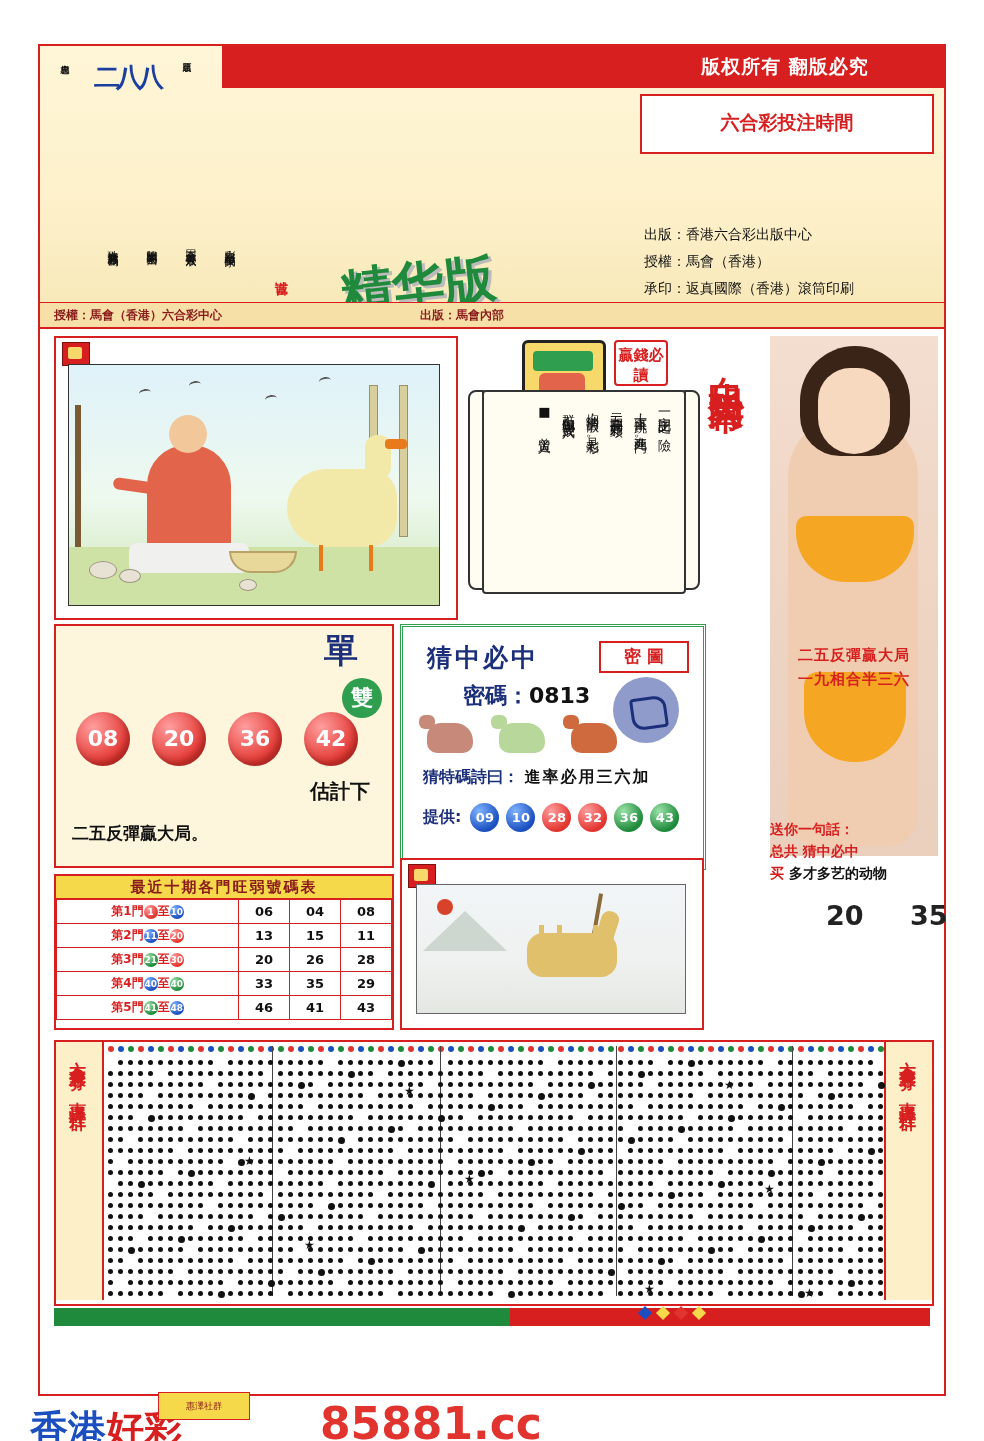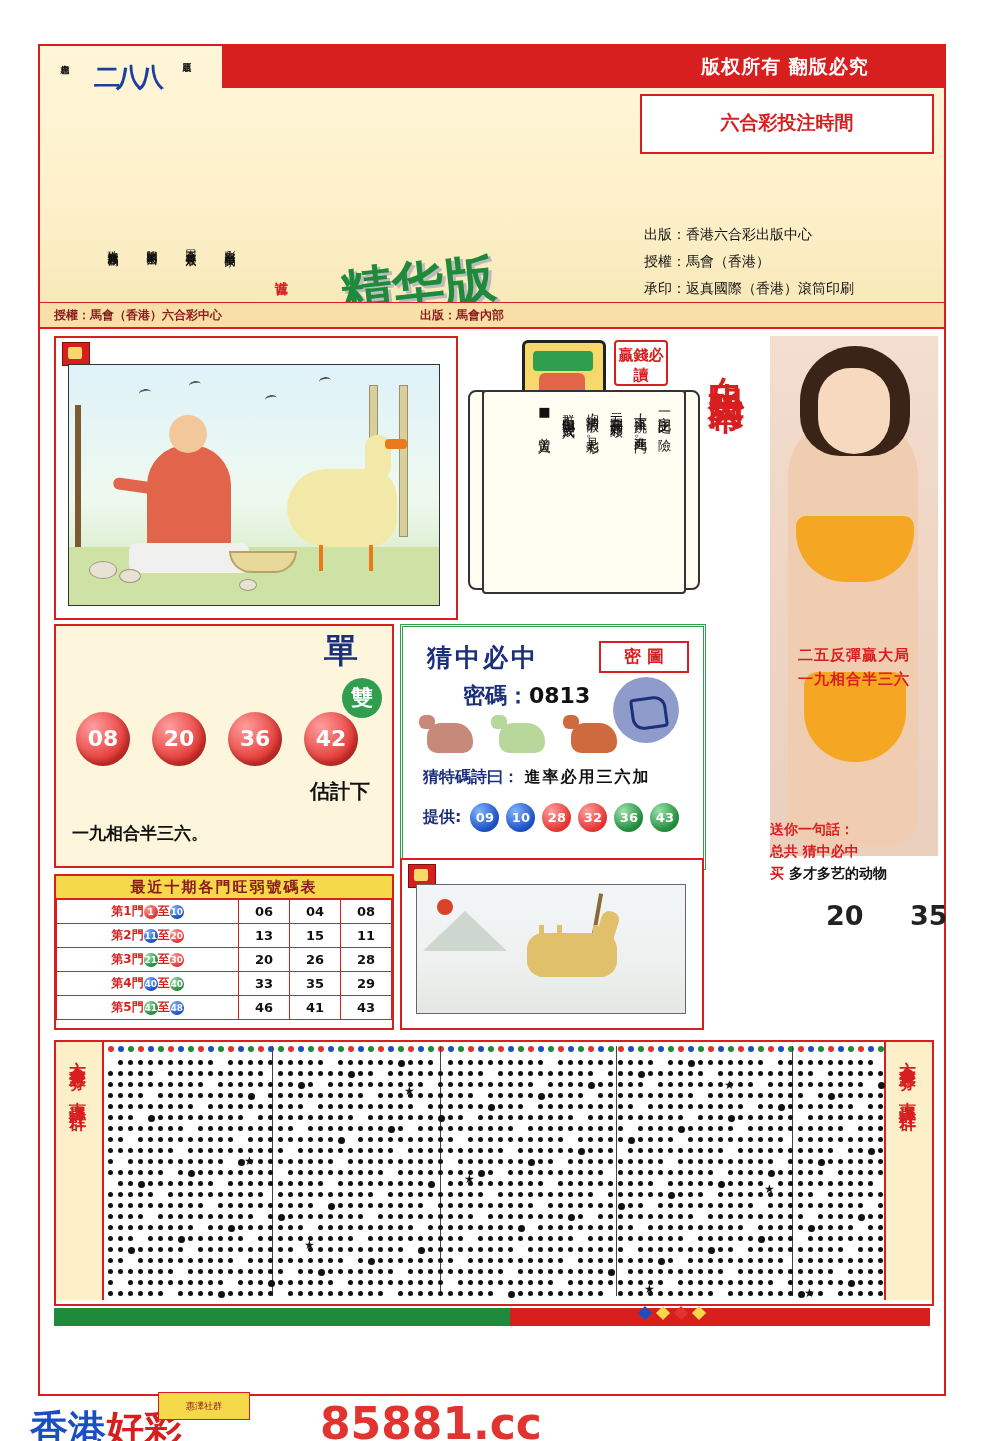--- a/index.html
+++ b/index.html
@@ -265,21 +265,21 @@
       <div class="codebox">
         <div class="dan">單</div>
         <div class="shuang">雙</div>
         <div class="balls">
           <div class="ball">08</div>
           <div class="ball">20</div>
           <div class="ball">36</div>
           <div class="ball">42</div>
         </div>
         <div class="estimate">估計下</div>
-        <div class="codefoot">一九相合半三六。</div>
+        <div class="codefoot">二五反彈贏大局。</div>
       </div>
 
       <div class="guess">
         <div class="hd">猜中必中</div>
         <div class="miimg">密 圖</div>
         <div class="pwd"><span>密碼：</span><b>0813</b></div>
         <div class="circleart"></div>
         <div class="animals">
           <div class="animal a1"></div>
           <div class="animal a2"></div>

